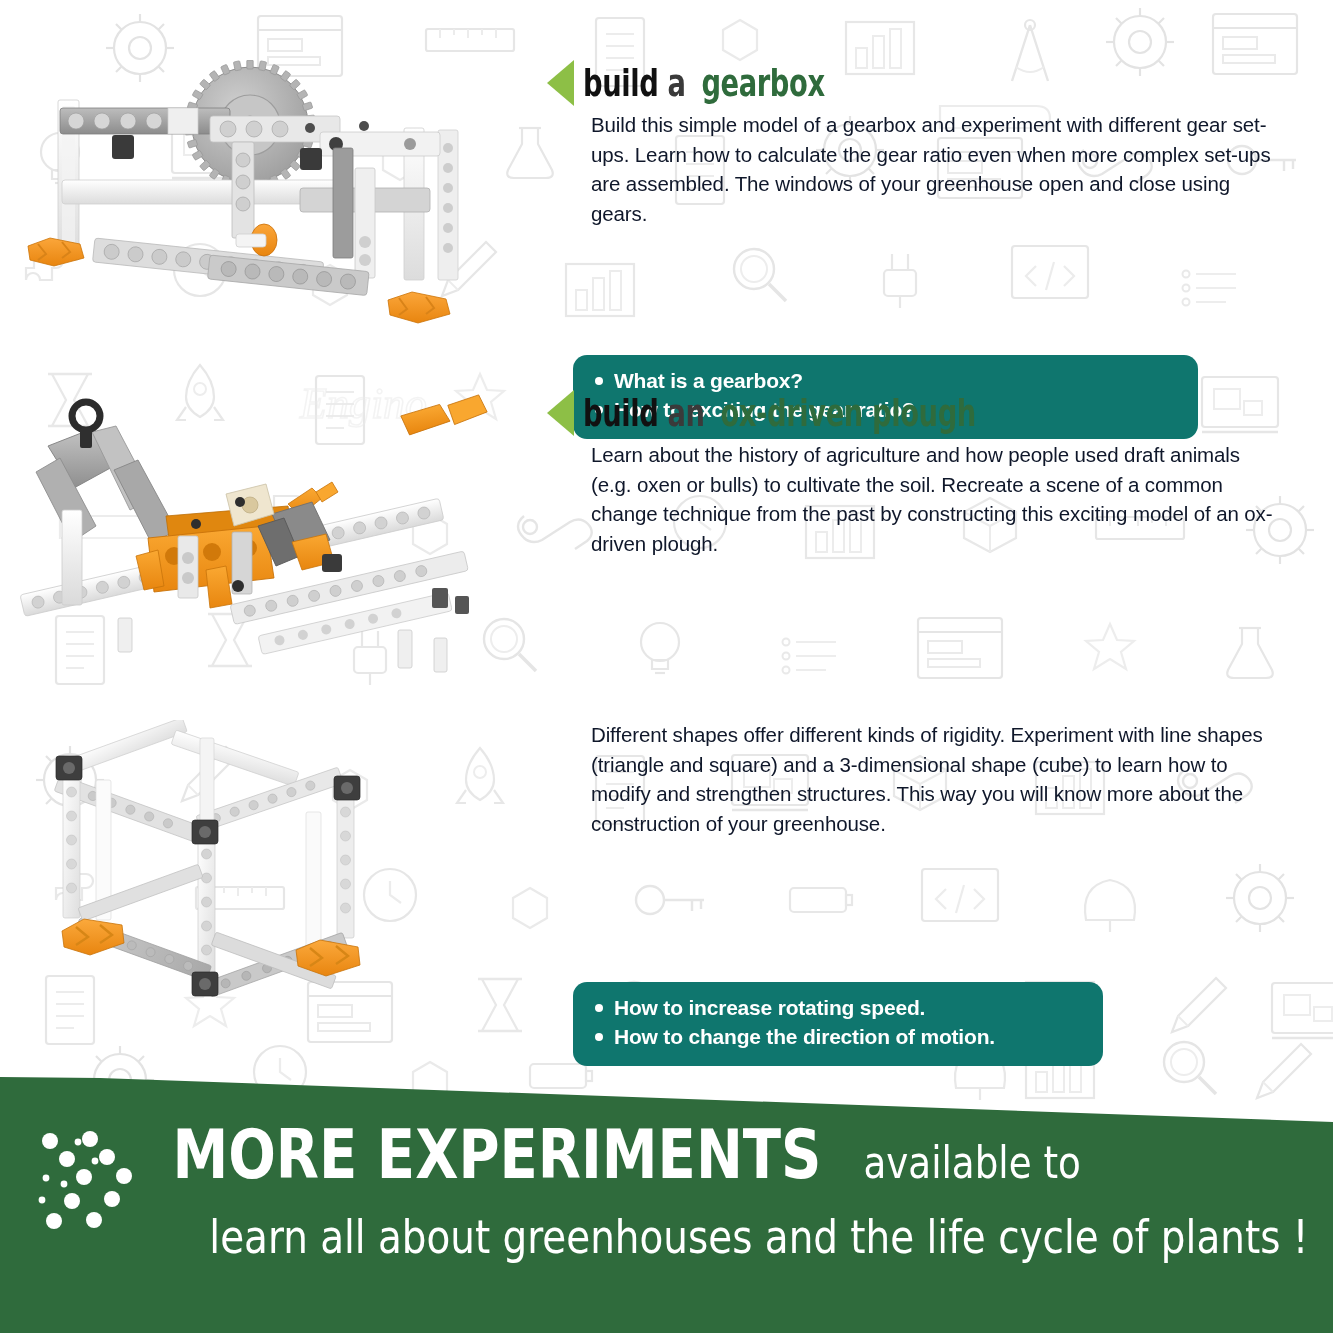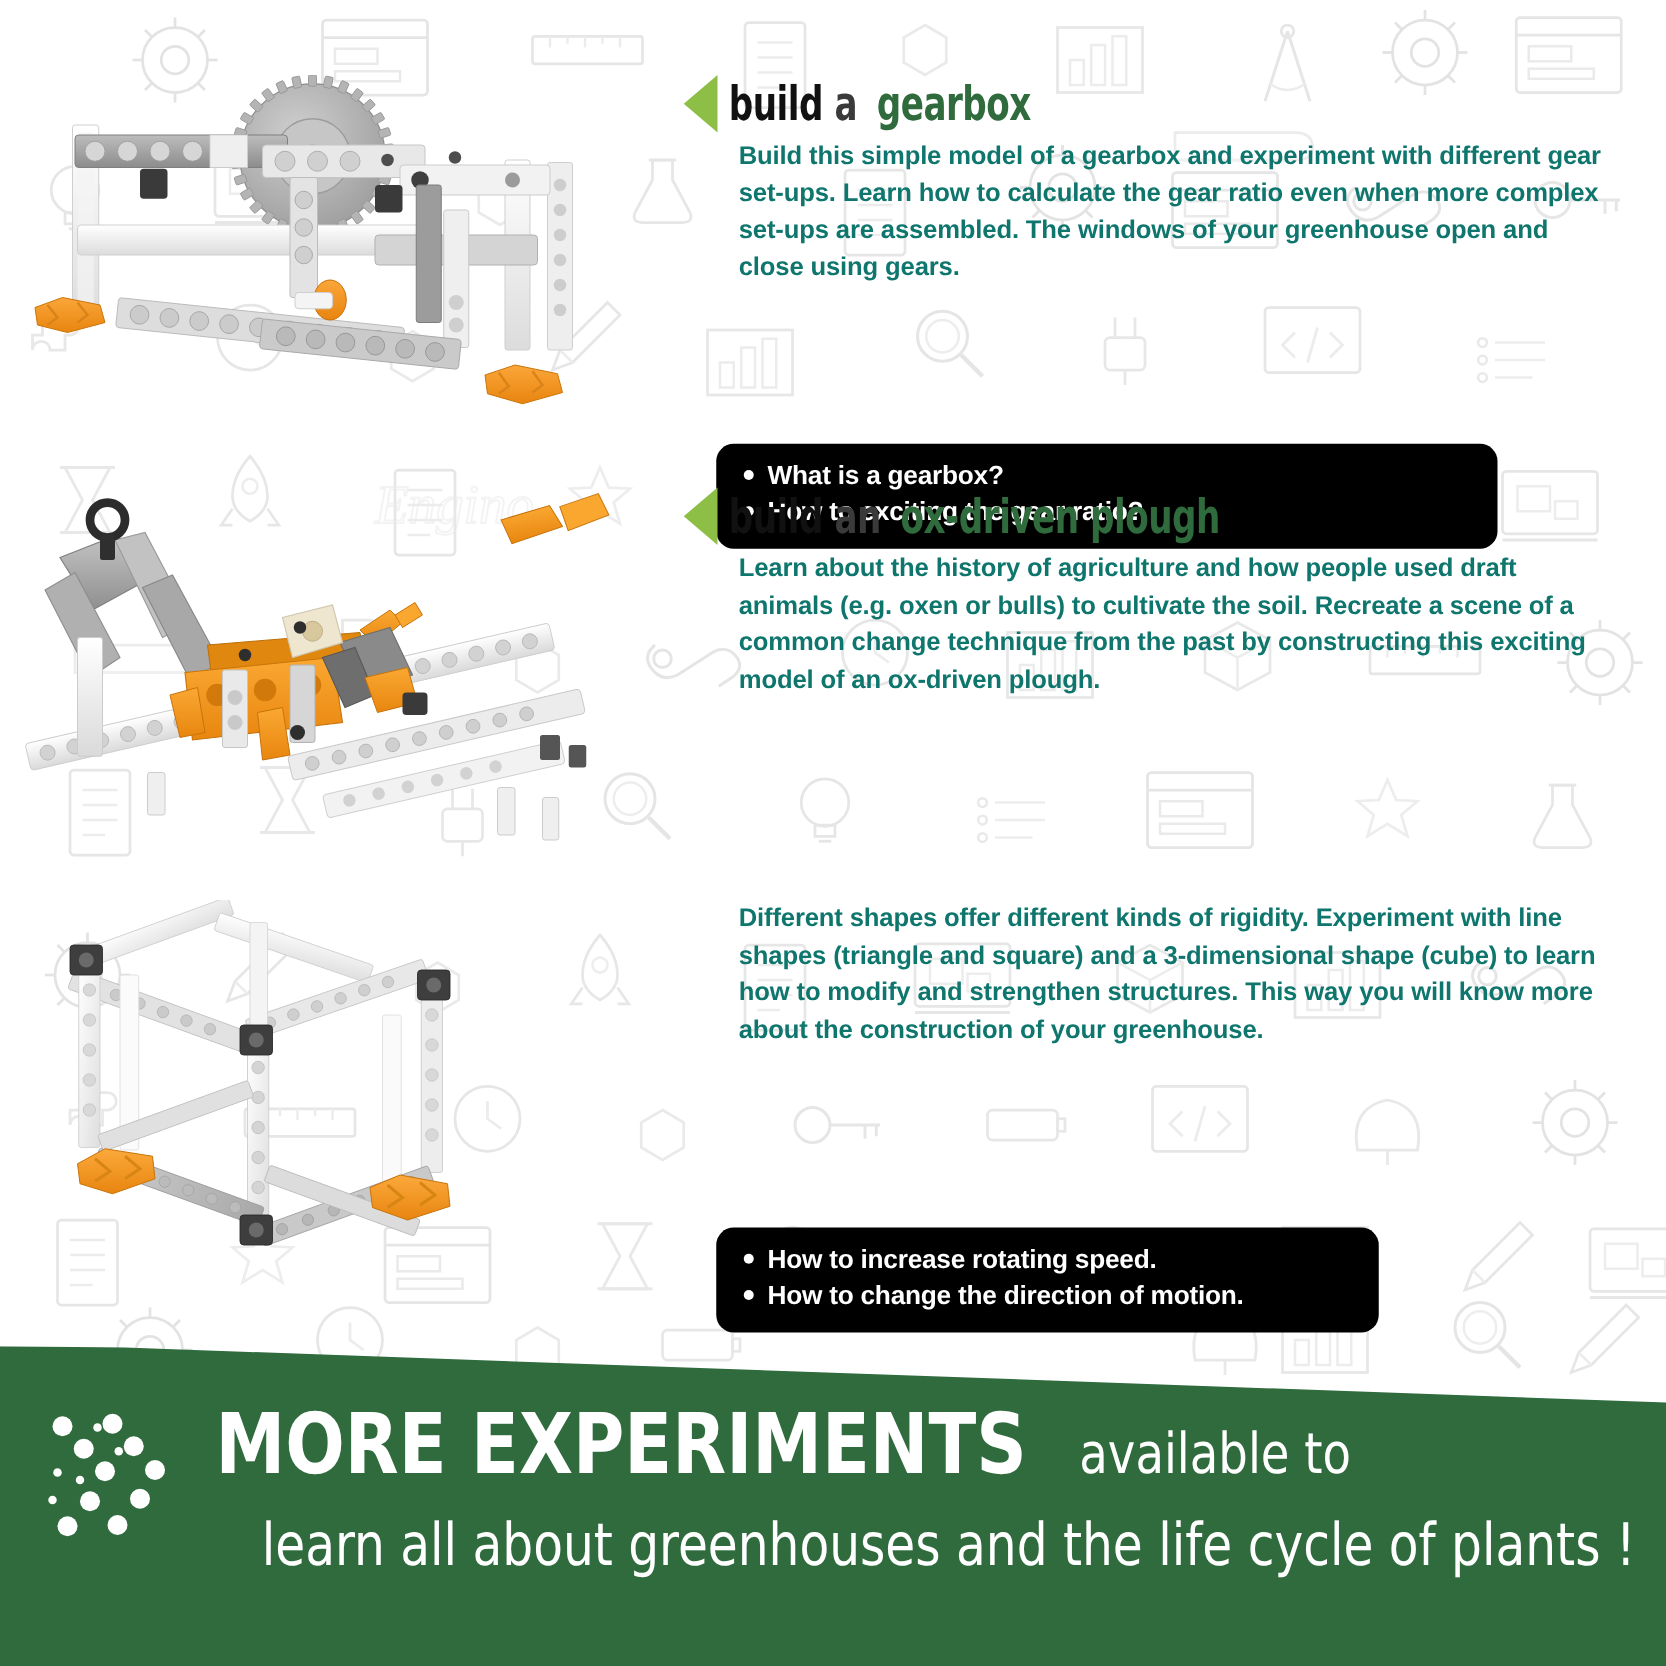--- a/index.html
+++ b/index.html
@@ -94,32 +94,31 @@
     transform-origin: left center;
   }
 
   .hl-build { color: #111111; }
   .hl-article { color: #3a3a3a; }
   .hl-topic { color: #2F6B3C; margin-left: 0.22em; }
 
   .body-text {
     font-size: 20.5px;
     line-height: 1.45;
-    color: #0f766e;
+    color: #0f172a;
     margin-left: 46px;
     width: 690px;
     letter-spacing: -0.12px;
-    font-weight: bold;
   }
 
   
   .pill {
     position: absolute;
     left: 573px;
-    background: #000000;
+    background: #0f766e;
     border-radius: 14px;
     padding: 12px 22px 14px 22px;
   }
 
   .pill-line {
     display: flex;
     align-items: baseline;
     gap: 11px;
     color: #ffffff;
     font-size: 21px;

